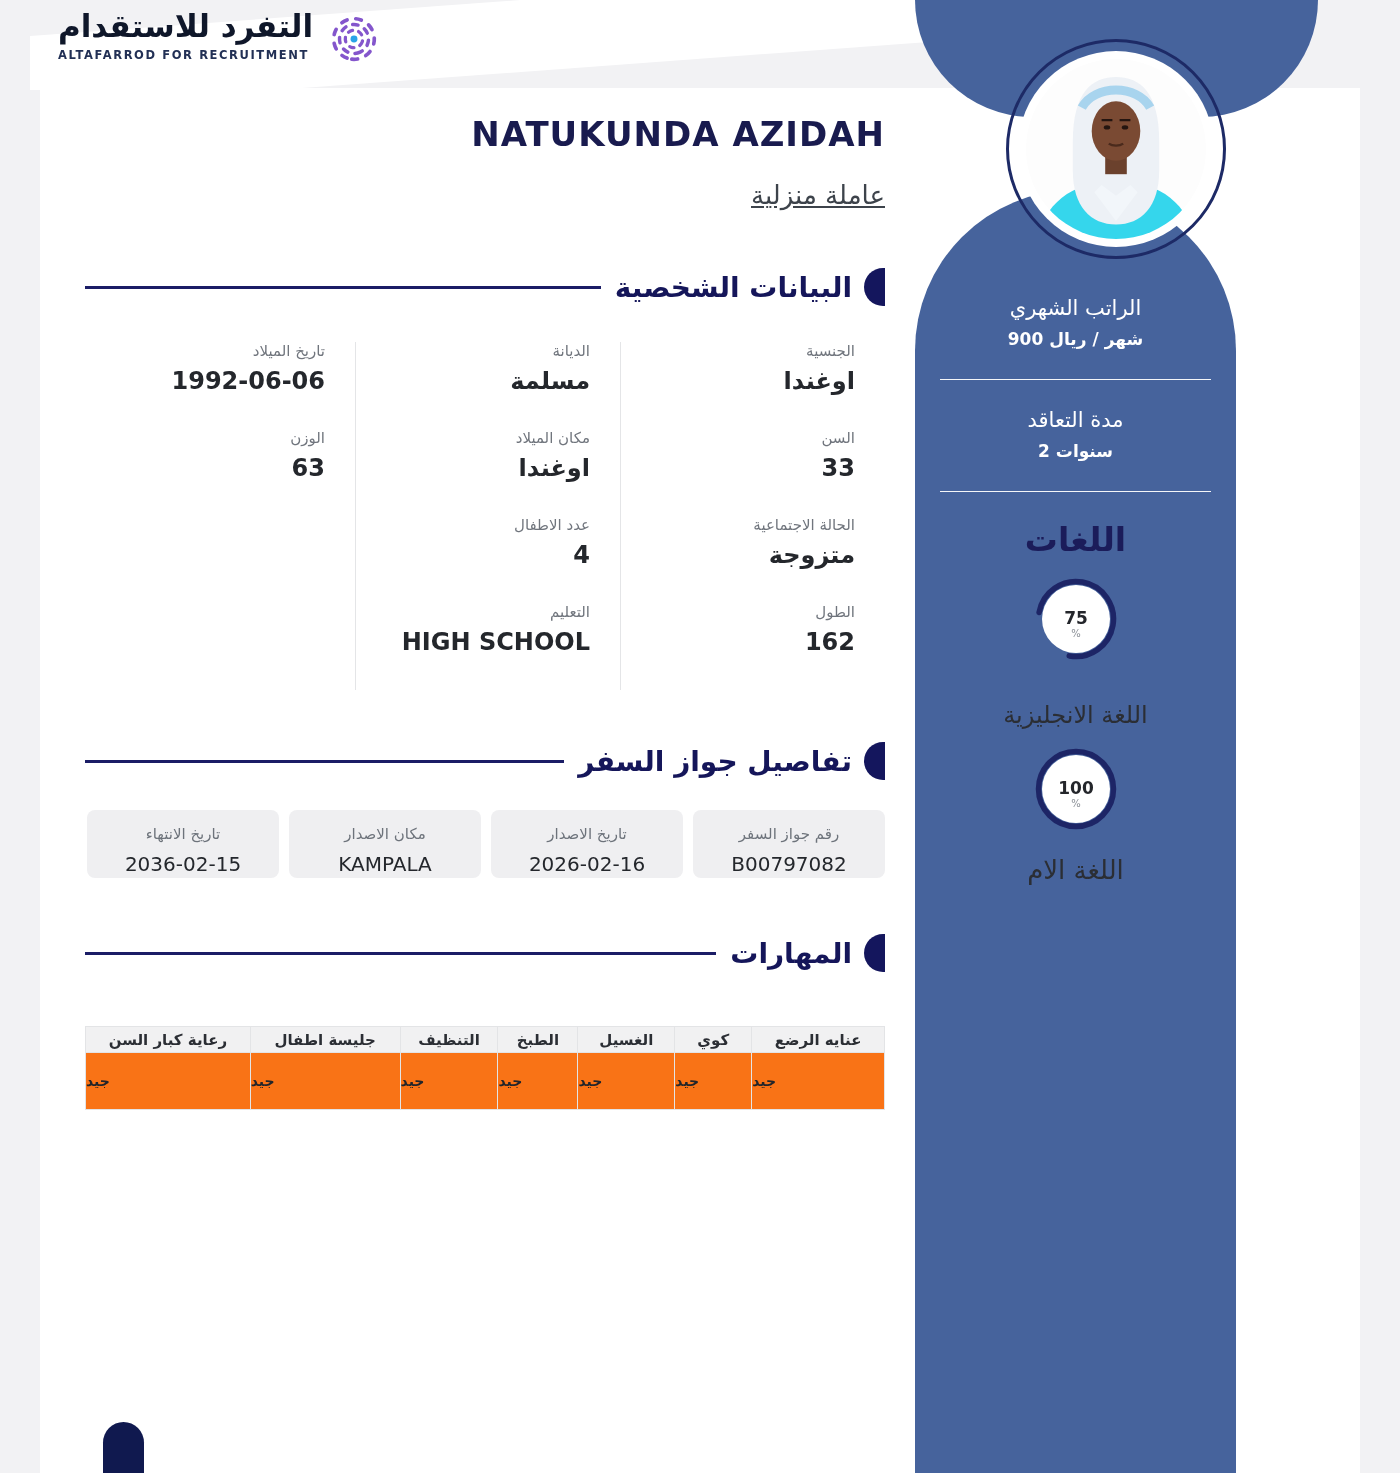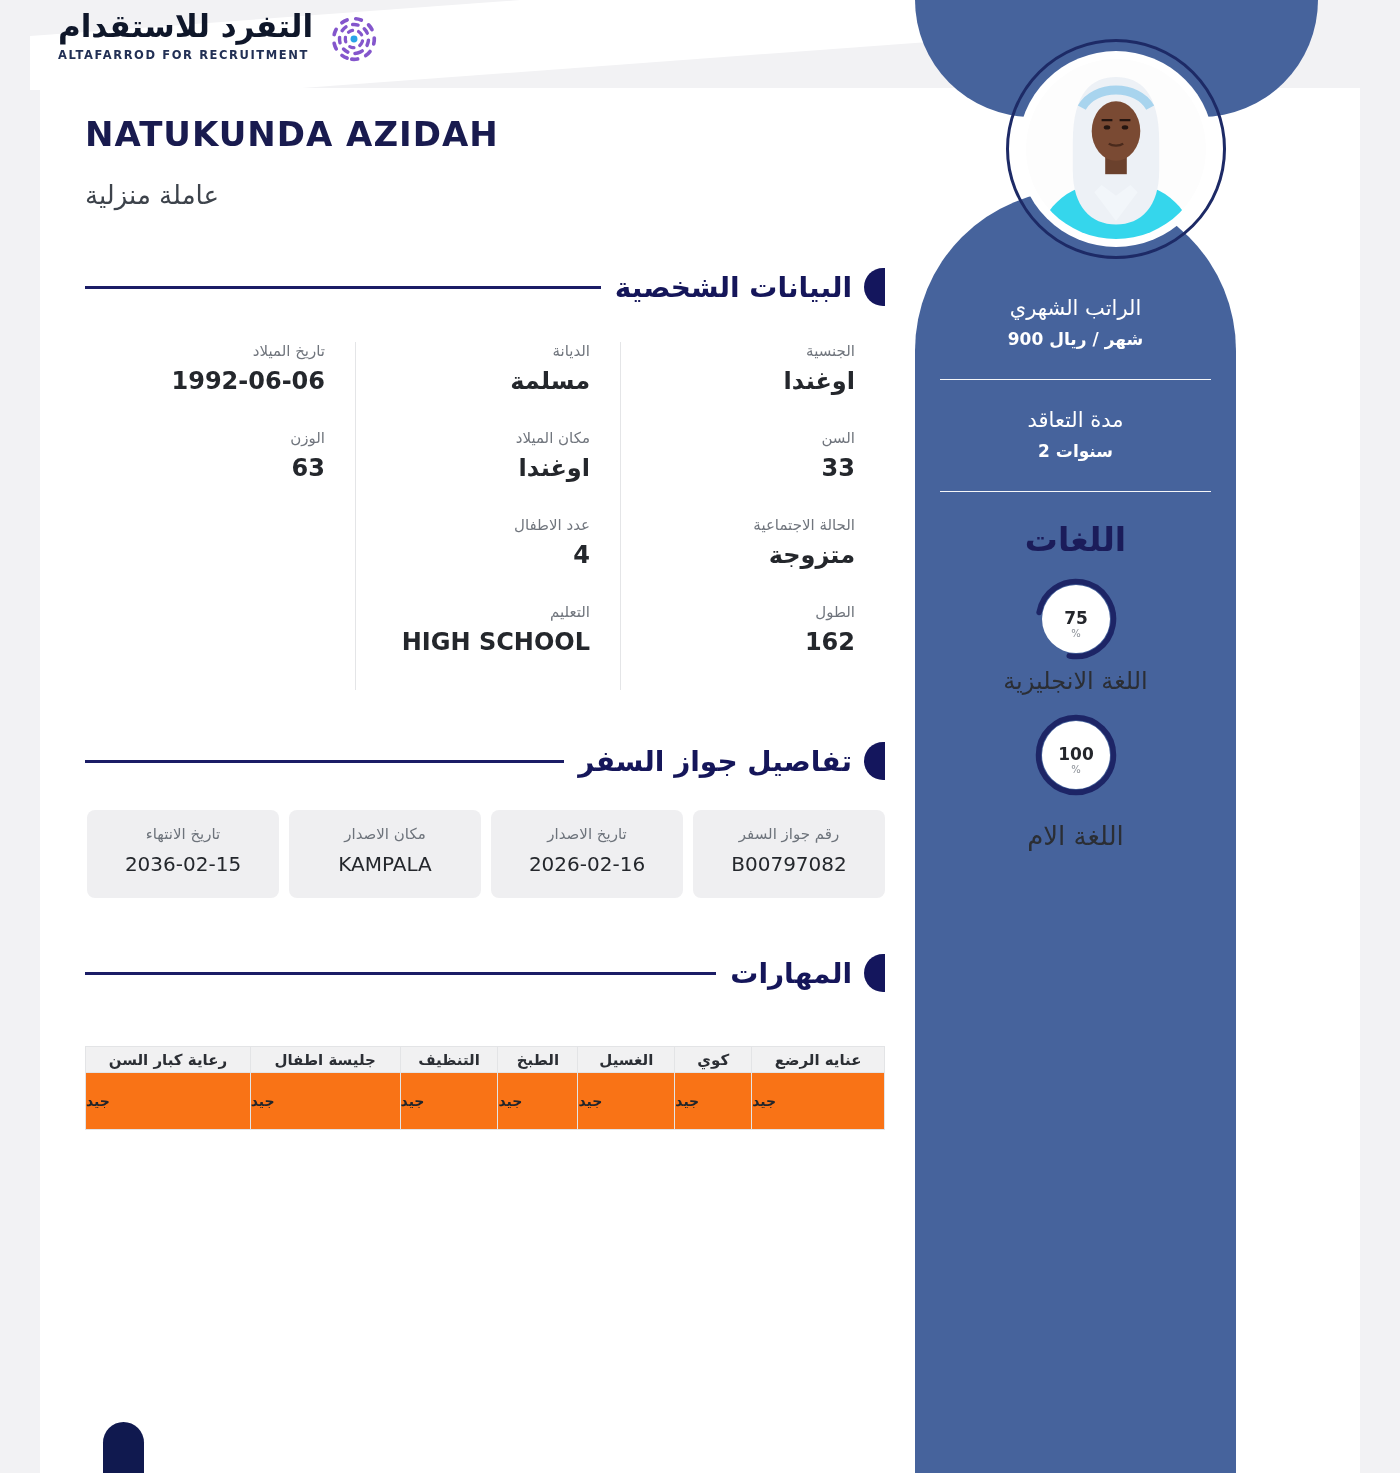--- a/index.html
+++ b/index.html
@@ -17,38 +17,38 @@
   
   .card { position:absolute; left:40px; top:88px; width:1320px; height:1385px; background:#ffffff; }
   
   .logo { position:absolute; left:58px; top:6px; display:flex; align-items:flex-start; gap:12px; }
   .logo-text { display:flex; flex-direction:column; }
   .logo-ar { font-size:31px; font-weight:bold; color:#0f172a; direction:rtl; line-height:1.3; }
   .logo-en { font-size:11.5px; font-weight:600; letter-spacing:1.6px; color:#223055; margin-top:2px; }
   .logo-icon { width:58px; height:58px; margin-top:4px; }
   
   .main { position:absolute; left:85px; top:100px; width:800px; direction:rtl; }
-  .name { font-size:34px; font-weight:bold; color:#191b4f; letter-spacing:1px; margin-top:14px; text-align:left; direction:ltr; }
-  .jobtitle { font-size:26px; color:#3d434b; margin-top:26px; text-align:left; }
+  .name { font-size:34px; font-weight:bold; color:#191b4f; letter-spacing:1px; margin-top:14px; text-align:right; direction:ltr; }
+  .jobtitle { font-size:26px; color:#3d434b; margin-top:26px; text-align:right;text-decoration:underline; }
   .sec-header { display:flex; align-items:center; }
   .sec-bullet { width:21px; height:38px; background:#14165d; border-radius:19px 0 0 19px; flex:0 0 auto; }
   .sec-title { font-size:28px; font-weight:bold; color:#15165a; margin:0 12px 0 14px; white-space:nowrap; }
   .sec-line { flex:1; height:3px; background:#1b1d66; }
   .hdr-personal { margin-top:58px;justify-content:flex-end; }
   
   .pgrid { display:grid; grid-template-columns:265px 265px 270px; margin-top:36px; }
   .pcol { padding-inline-start:30px; }
   .pcol-b { border-inline-end:1px solid #e4e5e7; }
   .pfield { height:87px; }
   .plabel { font-size:15px; color:#70757d; }
   .pvalue { font-size:24px; font-weight:bold; color:#24272c; margin-top:7px; direction:rtl; }
   
   .hdr-passport { margin-top:52px; }
   .pass-row { display:flex; gap:10px; margin-top:30px; }
-  .pass-box { width:192px; height:88px; background:#efeff1; border-radius:8px; text-align:center; }
+  .pass-box { width:192px; height:68px; background:#efeff1; border-radius:8px; text-align:center; }
   .pass-label { font-size:15px; color:#6d737b; margin-top:15px; }
   .pass-value { font-size:20px; color:#24272c; margin-top:9px; }
   
   .hdr-skills { margin-top:56px; }
   .skills-table { border-collapse:collapse; margin-top:54px; width:800px; direction:rtl; }
   .skills-table th { background:#f1f1f2; height:26px; font-size:15px; font-weight:bold; color:#2b2e34; border:1px solid #e3e4e6; }
   .skills-table td { height:57px; font-size:14px; font-weight:bold; color:#22252a; border:1px solid #e3e4e6; text-align:left; background:#f97316; }
   
   .side-bump { position:absolute; left:915px; top:0; width:403px; height:117px;
     background:#46639c; border-radius:0 0 120px 120px; }
@@ -60,21 +60,21 @@
   .photo-disc { position:absolute; left:1018px; top:51px; width:196px; height:196px;
     border-radius:50%; background:#ffffff; }
   .photo-img { position:absolute; left:8px; top:8px; width:180px; height:180px; border-radius:50%; overflow:hidden; }
   .side-label { font-size:21px; }
   .side-value-row { display:flex; direction:ltr; justify-content:center; gap:6px;
     font-size:17px; font-weight:bold; margin-top:9px; }
   .side-divider { height:1px; background:#f5f6f8; margin:30px 25px 0 25px; }
   .contract-label { margin-top:28px; }
   .langs-title { margin-top:28px; font-size:33px; font-weight:bold; color:#1b1c5a; }
   .lang-circle { width:84px; height:84px; margin:18px auto 0 auto; }
-  .lang-name { margin-top:6px; font-size:24px; color:#2b2e34; }
+  .lang-name { margin-top:40px; font-size:24px; color:#2b2e34; }
   .lang-name-2 { font-size:26px; margin-top:24px; }
   
   .corner-pill { position:absolute; left:103px; top:1422px; width:41px; height:51px;
     background:#10194f; border-radius:21px 21px 0 0; }
 </style>
 </head>
 <body>
 
 <div class="header-zone">
   <div class="header-band"></div>

